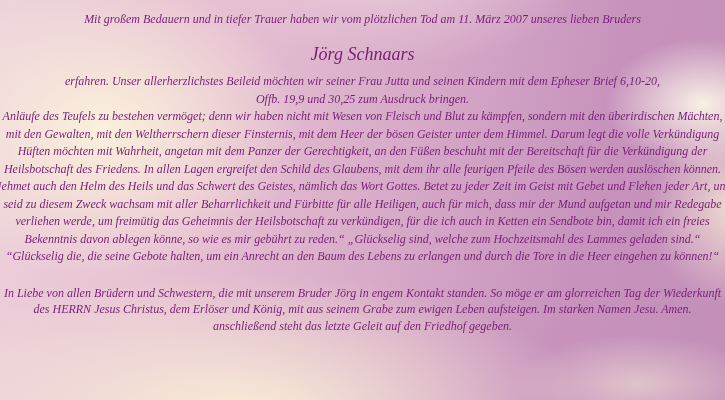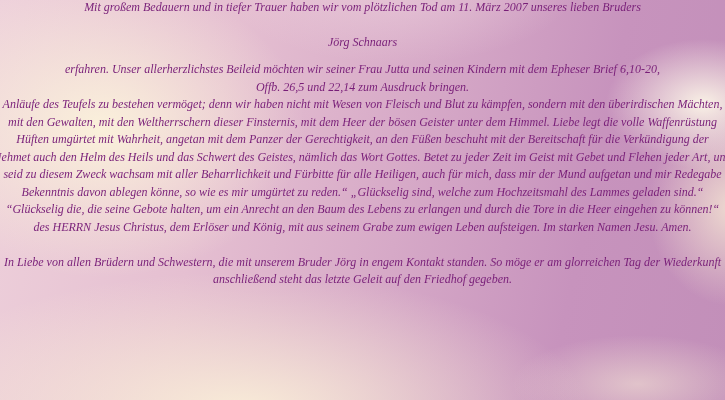--- a/index.html
+++ b/index.html
@@ -22,59 +22,61 @@
       radial-gradient(ellipse 180px 70px at 88% 96%, rgba(248,236,215,0.55), rgba(248,236,215,0) 70%),
       radial-gradient(ellipse 260px 120px at 55% -5%, rgba(240,214,224,0.6), rgba(240,214,224,0) 70%),
       linear-gradient(102deg, #eed1db 0%, #e5bfd1 30%, #d6a9c7 55%, #c793bd 78%, #c28fb9 100%);
   }
   .sheet {
     position: absolute;
     inset: 0;
     display: flex;
     flex-direction: column;
     align-items: center;
-    padding-top: 0;
+    padding-top: 12px;
     box-sizing: border-box;
     color: var(--text-color, #781e78);
     font-style: italic;
     text-align: center;
   }
   .line {
     white-space: nowrap;
     font-size: 12px;
     line-height: 17.5px;
     height: 17.5px;
     flex: 0 0 auto;
   }
   .intro-line { height: 14px; line-height: 14px; }
   .name-line {
     height: 14px; line-height: 14px;
     margin-top: 21px;
-    font-size: 12px;
+    font-size: 18px;
   }
   .first-body-line { margin-top: 12px; text-align: right; }
   .closing-block-start { margin-top: 19px; }
   .closing { line-height: 16.8px; height: 16.8px; }
 </style>
 </head>
 <body style="--text-color: #781e78;">
 
 <div class="sky"></div>
 
 <div class="sheet">
   <div class="line intro-line">Mit großem Bedauern und in tiefer Trauer haben wir vom plötzlichen Tod am 11. März 2007 unseres lieben Bruders</div>
   <div class="line name-line">Jörg Schnaars</div>
 
   <div class="line first-body-line">erfahren. Unser allerherzlichstes Beileid möchten wir seiner Frau Jutta und seinen Kindern mit dem Epheser Brief 6,10-20,</div>
-  <div class="line">Offb. 26,5 und 22,14  zum Ausdruck bringen.</div>
+  <div class="line">Offb. 19,9 und 30,25  zum Ausdruck bringen.</div>
 
   <div class="line">Anläufe des Teufels zu bestehen vermöget; denn wir haben nicht mit Wesen von Fleisch und Blut zu kämpfen, sondern mit den überirdischen Mächten,</div>
-  <div class="line">mit den Gewalten, mit den Weltherrschern dieser Finsternis, mit dem Heer der bösen Geister unter dem Himmel. Liebe legt die volle Waffenrüstung</div>
-  <div class="line">Hüften umgürtet mit Wahrheit, angetan mit dem Panzer der Gerechtigkeit, an den Füßen beschuht mit der Bereitschaft für die Verkündigung der</div>
+  <div class="line">mit den Gewalten, mit den Weltherrschern dieser Finsternis, mit dem Heer der bösen Geister unter dem Himmel. Darum legt die volle Verkündigung</div>
+  <div class="line">Hüften möchten mit Wahrheit, angetan mit dem Panzer der Gerechtigkeit, an den Füßen beschuht mit der Bereitschaft für die Verkündigung der</div>
+  <div class="line">Heilsbotschaft des Friedens. In allen Lagen ergreifet den Schild des Glaubens, mit dem ihr alle feurigen Pfeile des Bösen werden auslöschen können.</div>
   <div class="line">Nehmet auch den Helm des Heils und das Schwert des Geistes, nämlich das Wort Gottes. Betet zu jeder Zeit im Geist mit Gebet und Flehen jeder Art, und</div>
   <div class="line">seid zu diesem Zweck wachsam mit aller Beharrlichkeit und Fürbitte für alle Heiligen, auch für mich, dass mir der Mund aufgetan und mir Redegabe</div>
-  <div class="line">Bekenntnis davon ablegen könne, so wie es mir umgürtet zu reden.“ „Glückselig sind, welche zum Hochzeitsmahl des Lammes geladen sind.“</div>
+  <div class="line">verliehen werde, um freimütig das Geheimnis der Heilsbotschaft zu verkündigen, für die ich auch in Ketten ein Sendbote bin, damit ich ein freies</div>
+  <div class="line">Bekenntnis davon ablegen könne, so wie es mir gebührt zu reden.“ „Glückselig sind, welche zum Hochzeitsmahl des Lammes geladen sind.“</div>
   <div class="line">“Glückselig die, die seine Gebote halten, um ein Anrecht an den Baum des Lebens zu erlangen und durch die Tore in die Heer eingehen zu können!“</div>
 
+  <div class="line closing closing-block-start">In Liebe von allen Brüdern und Schwestern, die mit unserem Bruder Jörg in engem Kontakt standen. So möge er am glorreichen Tag der Wiederkunft</div>
   <div class="line closing">des HERRN Jesus Christus, dem Erlöser und König, mit aus seinem Grabe zum ewigen Leben aufsteigen. Im starken Namen Jesu. Amen.</div>
-  <div class="line closing closing-block-start">In Liebe von allen Brüdern und Schwestern, die mit unserem Bruder Jörg in engem Kontakt standen. So möge er am glorreichen Tag der Wiederkunft</div>
   <div class="line closing">anschließend steht das letzte Geleit auf den Friedhof gegeben.</div>
 </div>
 
 </body></html>

